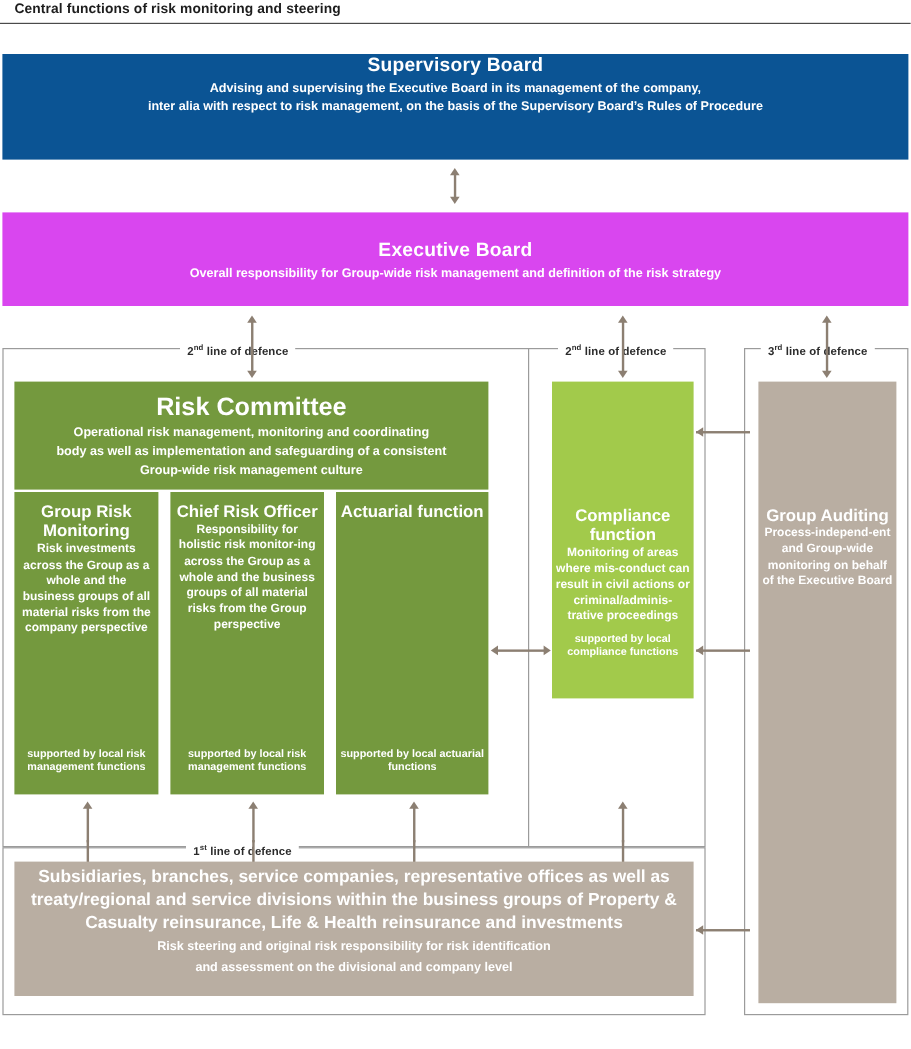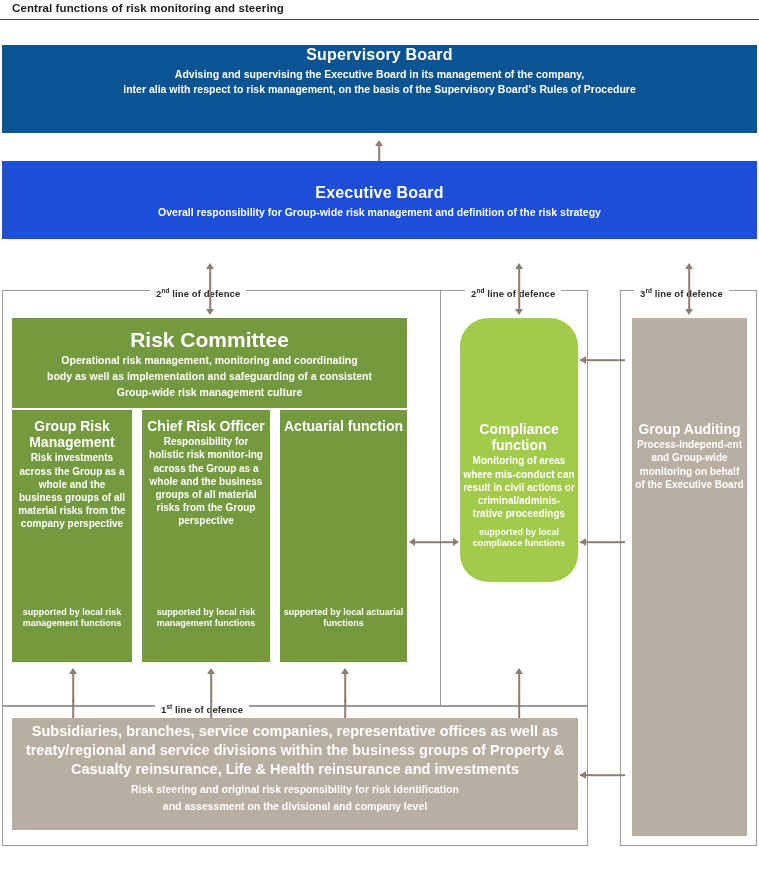--- a/index.html
+++ b/index.html
@@ -56,23 +56,23 @@
     line-height: 1.45;
     margin-top: 2px;
   }
 
   #supervisory-board {
     top: 45px;
     height: 88px;
     background: #0B5494;
   }
   #executive-board {
-    top: 161px;
+    top: 177px;
     height: 78px;
-    background: #1d4ed8;
+    background: #d946ef;
     padding-top: 22px;
   }
 
   
   .v-arrow, .h-arrow {
     position: absolute;
   }
   .v-arrow .stem {
     position: absolute;
     left: 50%;
@@ -173,29 +173,29 @@
   #risk-committee .h { font-size: 21px; }
   #risk-committee .d { font-size: 10.5px; margin-top: 2px; }
 
   .pillar {
     top: 410px;
     height: 252px;
     padding-top: 8px;
   }
   .pillar .h { font-size: 14px; }
   .pillar .d { font-size: 10px; margin-top: 1px; padding: 0 4px; }
-  .pillar .s { font-size: 9px; bottom: 32px; }
+  .pillar .s { font-size: 9px; bottom: 16px; }
 
   #group-risk-management { left: 12px; width: 120px; }
   #chief-risk-officer    { left: 142px; width: 128px; }
   #actuarial-function    { left: 280px; width: 127px; }
 
   #compliance-function {
     left: 460px; top: 318px;
-    width: 118px; height: 264px; border-radius: 28px;
+    width: 118px; height: 264px;
   }
   #compliance-function .h { font-size: 14px; padding-top: 103px; }
   #compliance-function .d { font-size: 10px; margin-top: 1px; padding: 0 3px; }
   #compliance-function .s { font-size: 9px; bottom: 32px; }
 
   #group-auditing {
     left: 632px; top: 318px;
     width: 115px; height: 518px;
   }
   #group-auditing .h { font-size: 14px; padding-top: 103px; }
@@ -271,21 +271,21 @@
 </div>
 
 <div class="box green-dark" id="risk-committee">
   <div class="h">Risk Committee</div>
   <div class="d">Operational risk management, monitoring and coordinating</div>
   <div class="d">body as well as implementation and safeguarding of a consistent</div>
   <div class="d">Group-wide risk management culture</div>
 </div>
 
 <div class="box green-dark pillar" id="group-risk-management">
-  <div class="h">Group Risk Management</div>
+  <div class="h">Group Risk Monitoring</div>
   <div class="d">Risk investments across the Group as a whole and the business groups of all material risks from the company perspective</div>
   <div class="s">supported by local risk management functions</div>
 </div>
 
 <div class="box green-dark pillar" id="chief-risk-officer">
   <div class="h">Chief Risk Officer</div>
   <div class="d">Responsibility for holistic risk monitor-ing across the Group as a whole and the business groups of all material risks from the Group perspective</div>
   <div class="s">supported by local risk management functions</div>
 </div>
 

